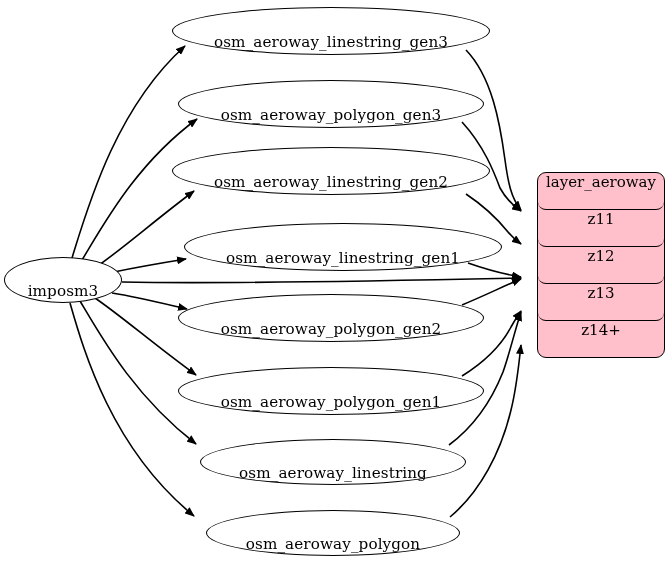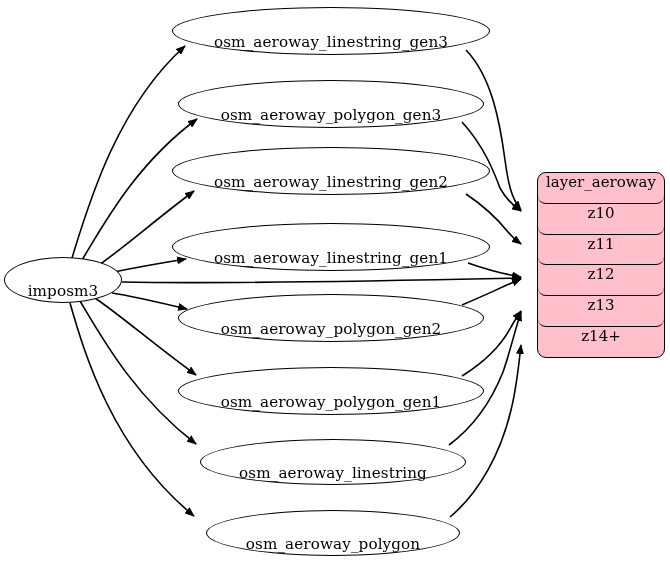--- a/index.html
+++ b/index.html
@@ -109,21 +109,21 @@
   </div>
 
   <div class="node-ellipse" style="left:178px; top:80px; width:306px; height:48px;">
     <span class="node-label">osm_aeroway_polygon_gen3</span>
   </div>
 
   <div class="node-ellipse" style="left:172px; top:147px; width:318px; height:48px;">
     <span class="node-label">osm_aeroway_linestring_gen2</span>
   </div>
 
-  <div class="node-ellipse" style="left:172px; top:223px; width:318px; height:48px;">
+  <div class="node-ellipse" style="left:184px; top:223px; width:318px; height:48px;">
     <span class="node-label">osm_aeroway_linestring_gen1</span>
   </div>
 
   <div class="node-ellipse" style="left:178px; top:294px; width:306px; height:48px;">
     <span class="node-label">osm_aeroway_polygon_gen2</span>
   </div>
 
   <div class="node-ellipse" style="left:178px; top:367px; width:306px; height:48px;align-items:center;">
     <span class="node-label">osm_aeroway_polygon_gen1</span>
   </div>
@@ -134,23 +134,20 @@
 
   <div class="node-ellipse" style="left:206px; top:510px; width:254px; height:46px;">
     <span class="node-label">osm_aeroway_polygon</span>
   </div>
 
   <div id="record-table" style="left:537px; top:172px; width:128px; height:186px;">
     <div class="record-row">
       <span>layer_aeroway</span>
     </div>
     <div class="record-row">
-      <span>z10</span>
-    </div>
-    <div class="record-row">
       <span>z11</span>
     </div>
     <div class="record-row">
       <span>z12</span>
     </div>
     <div class="record-row">
       <span>z13</span>
     </div>
     <div class="record-row">
       <span>z14+</span>

